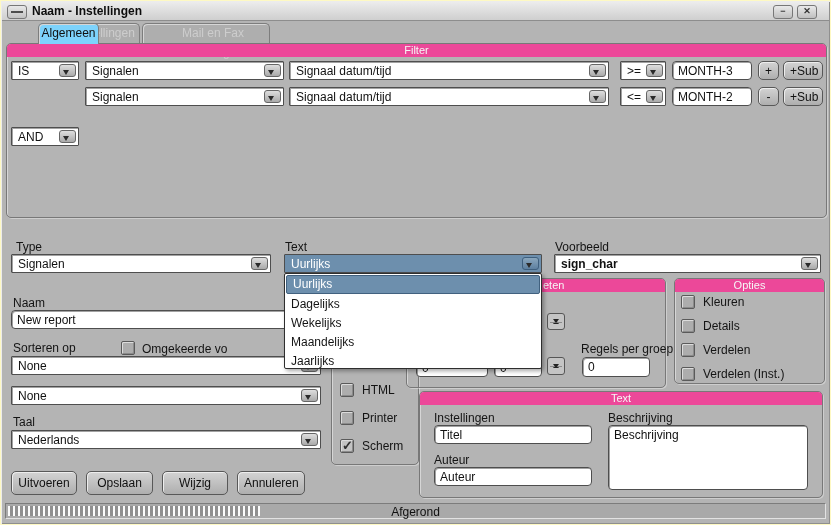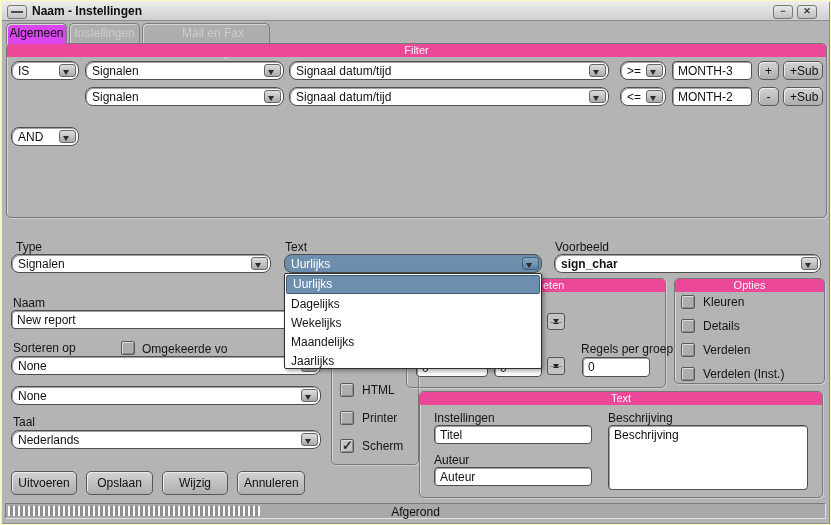--- a/index.html
+++ b/index.html
@@ -13,30 +13,30 @@
     border:1px solid #777;border-radius:3px;}
   .menubtn span{position:absolute;left:3px;right:3px;top:5px;height:2px;background:#4d4d4d;}
   .wtitle{position:absolute;left:30px;top:2px;font-weight:bold;font-size:12px;color:#0d0d0d;}
   .tbtn{position:absolute;top:3px;width:18px;height:12px;background:linear-gradient(#e9e9e9,#bfbfbf);
     border:1px solid #777;border-radius:3px;text-align:center;line-height:10px;font-size:9px;font-weight:bold;color:#333;cursor:default;}
   .tbtn.min{right:36px;} .tbtn.close{right:12px;}
   
   .tab{position:absolute;top:22px;height:20px;box-sizing:border-box;border:1px solid #7d7d7d;border-bottom:none;
     border-radius:5px 5px 0 0;background:#aeaeae;color:#cdcdcd;text-align:center;line-height:19px;
     box-shadow:inset 1px 1px 0 #d6d6d6;}
-  .tab.active{background:#d946ef;color:#101010;height:21px;z-index:3;}
+  .tab.active{background:#7dd3fc;color:#101010;height:21px;z-index:3;margin-left:32px;}
   
   .grp{position:absolute;box-sizing:border-box;border:1px solid #787878;border-radius:5px;
     box-shadow:inset 1px 1px 0 rgba(255,255,255,.45), 1px 1px 0 rgba(255,255,255,.35);}
   .grp .hdr{position:relative;height:13px;background:#ec4899;border-radius:4px 4px 0 0;color:#f6f6f6;
     font-size:11px;line-height:13px;text-align:center;overflow:hidden;}
   
   .lbl{position:absolute;font-size:12px;color:#141414;white-space:nowrap;}
   .combo{position:absolute;height:19px;box-sizing:border-box;background:#fff;border:1px solid #4e4e4e;
-    border-radius:8px;box-shadow:inset 1px 1px 0 #a2a2a2;}
+    border-radius:1px;box-shadow:inset 1px 1px 0 #a2a2a2;}
   .combo .txt{position:absolute;left:6px;top:2px;white-space:nowrap;overflow:hidden;right:22px;}
   .combo .arr{position:absolute;right:2px;top:2px;bottom:2px;width:15px;background:linear-gradient(#dedede,#aaa);
     border:1px solid #666;border-radius:3px;}
   .combo .arr::after{content:"";position:absolute;left:3px;top:5px;border:3px solid transparent;border-top:5px solid #2b2b2b;}
   .combo.blue{background:#6d8fad;box-shadow:none;}
   .combo.blue .txt{color:#fff;}
   .combo.blue .arr{background:linear-gradient(#8aa6bd,#5d80a0);border-color:#3e5f7e;}
   .tinput{position:absolute;height:19px;box-sizing:border-box;background:#fff;border:1px solid #4e4e4e;
     border-radius:4px;box-shadow:inset 1px 1px 0 #a2a2a2;font-family:"Liberation Sans",sans-serif;
     font-size:12px;padding:0 5px;color:#111;}

